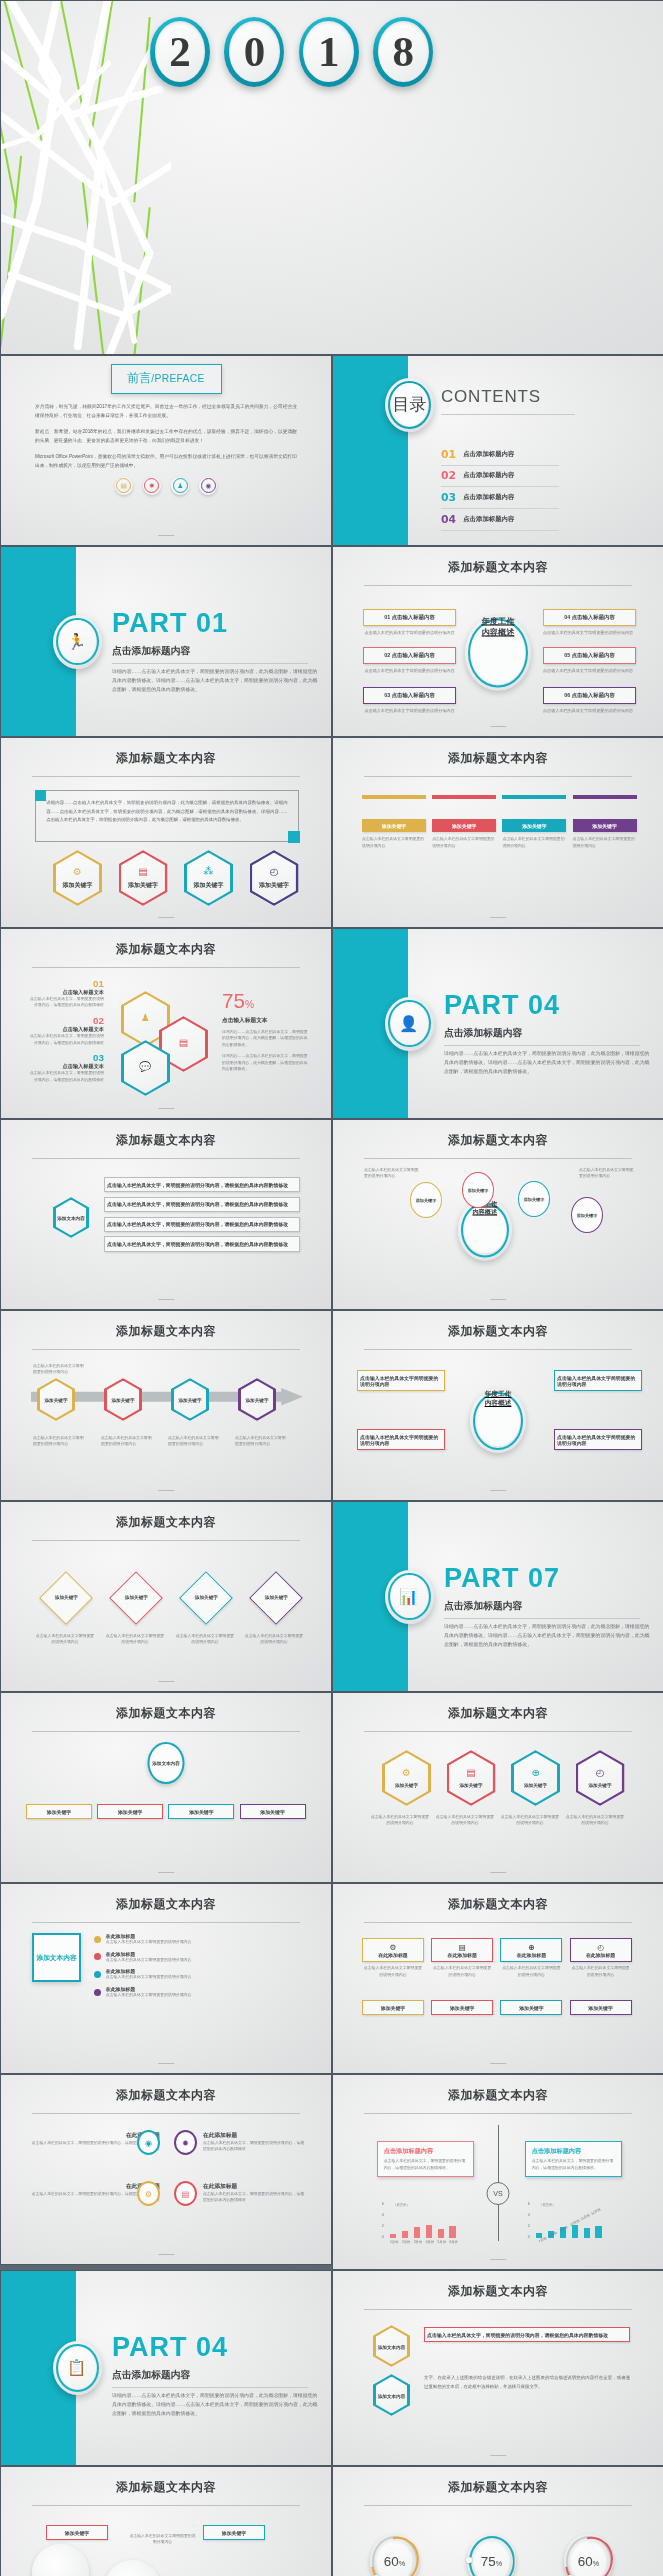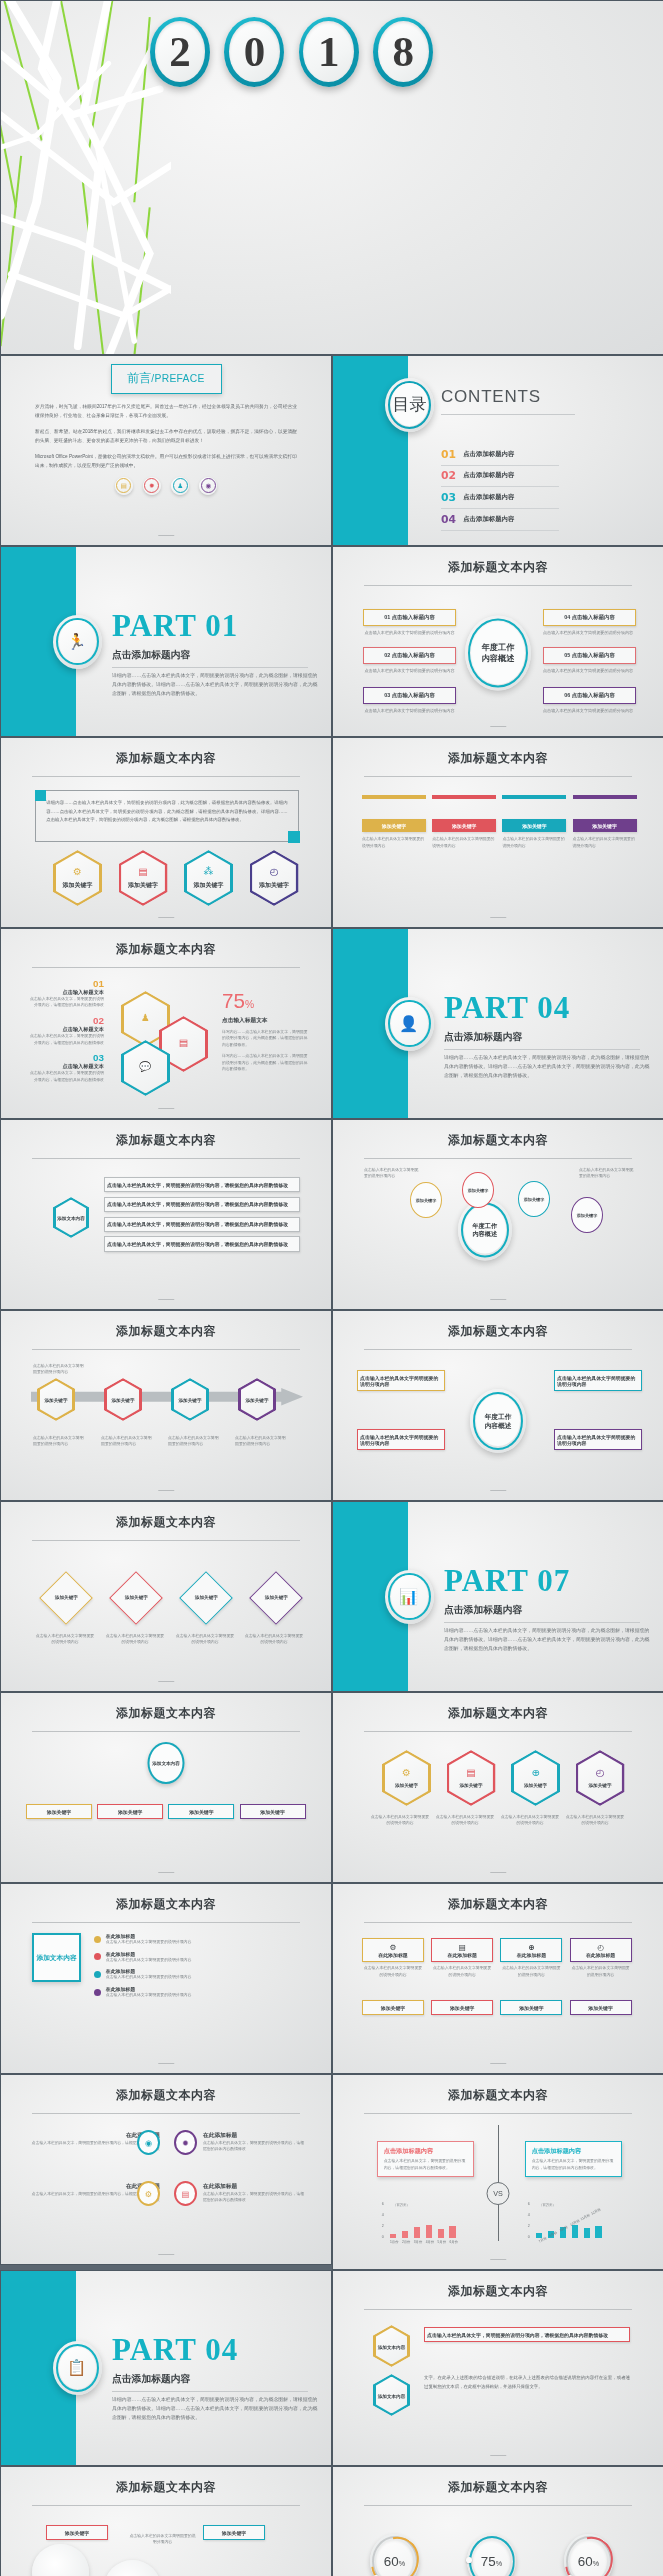--- a/index.html
+++ b/index.html
@@ -75,21 +75,21 @@
     width:49px; height:54px; border-radius:50%;
     background:linear-gradient(150deg,#f4f5f5,#dcdfe0);
     box-shadow:0 3.1px 7.2px rgba(0,0,0,.22);
     display:flex; align-items:center; justify-content:center;
   }
   .part-circle::before{content:"";position:absolute;inset:3.1px;border-radius:50%;border:2.1px solid #14b2c4;}
   .part-circle::after{content:"";position:absolute;inset:5.7px;border-radius:50%;
     background:linear-gradient(150deg,#fff,#f0f2f2);}
   .part-circle .ic{position:relative;z-index:3;color:#14b2c4;font-size:15.5px;line-height:1;}
   .part-body { position:absolute; left:111px; top:63px; width:206px; }
-  .part-body .pt { font-size:31px; font-weight:700; color:#14b2c4; letter-spacing:1px; line-height:1; font-family:Liberation Serif, serif;}
+  .part-body .pt { font-size:27px; font-weight:700; color:#14b2c4; letter-spacing:1px; line-height:1; font-family:Liberation Sans, sans-serif;}
   .part-body .ps { font-size:9.8px; font-weight:700; color:#3b4145; margin-top:8.2px; }
   .part-body .pl { width:196px; height:0.5px; background:#c6c9cb; margin:5.2px 0 4.6px; }
   .part-body .pd { font-size:4.9px; color:#6a7074; line-height:1.75; }
 
   
   .pref-box { margin:8.2px auto 0; width:111px; padding:5.2px 0; text-align:center;
               background:#f4f5f6; border:1.5px solid #18adbe; box-shadow:0 2.1px 4.6px rgba(0,0,0,.16); }
   .pref-box .cn { font-size:12px; color:#18adbe; font-weight:400; }
   .pref-box .en { font-size:10.3px; color:#18adbe; letter-spacing:0.3px; }
   .pref-text { padding:8.2px 34px 0; font-size:4.7px; color:#5e6468; line-height:2.05; text-align:justify; }
@@ -120,21 +120,21 @@
   .toc-row .l { font-size:6.4px; font-weight:700; color:#3e4448; }
 
   
   .rowbox { position:absolute; }
   .obox { background:#f7f8f8; border:1px solid #ddb24a; box-shadow:0.5px 1px 2.1px rgba(0,0,0,.15);
           font-size:5.4px; font-weight:700; color:#3d4347; padding:4.1px 5.2px; text-align:center; }
   .desc { font-size:4.1px; color:#7b8185; line-height:1.6; margin-top:3.6px; text-align:center; }
   .ctr-oval { position:absolute; left:50%; top:50%; transform:translate(-50%,-50%);
               width:66px; height:75px; border-radius:50%;
               background:linear-gradient(150deg,#f5f6f6,#dfe2e3); box-shadow:0 2.6px 6.2px rgba(0,0,0,.2);
-              display:flex; align-items:center; justify-content:center; }
+              display:flex; justify-content:center;text-decoration:underline; }
   .ctr-oval::before{content:"";position:absolute;inset:3.1px;border-radius:50%;border:2.6px solid #13aec0;}
   .ctr-oval::after{content:"";position:absolute;inset:6.2px;border-radius:50%;background:#fbfcfc;}
   .ctr-oval b{position:relative;z-index:3;font-size:8.2px;color:#373d41;text-align:center;line-height:1.35;}
 
   
   .hex { width:49px; height:56px; position:relative; display:flex; align-items:center; justify-content:center;
          clip-path:polygon(50% 0,100% 25%,100% 75%,50% 100%,0 75%,0 25%); }
   .hex .fill { position:absolute; inset:0; background:currentColor;
                clip-path:polygon(50% 0,100% 25%,100% 75%,50% 100%,0 75%,0 25%); }
   .hex .inner { position:absolute; inset:2.6px; background:linear-gradient(150deg,#fcfcfc,#eef0f0);

